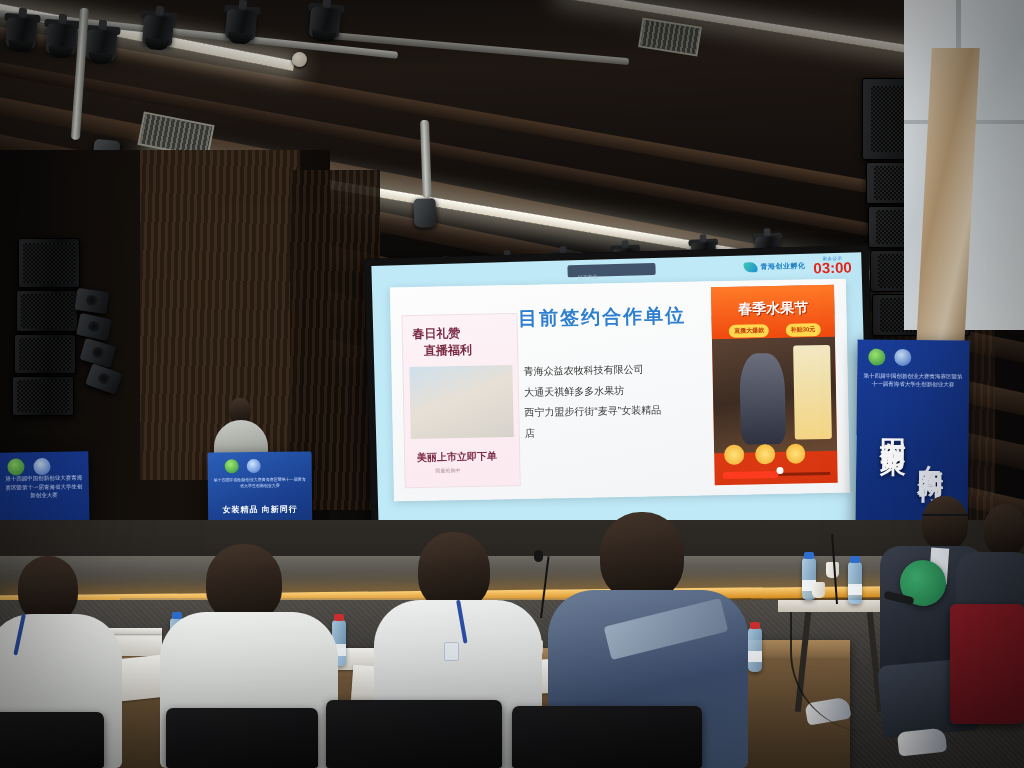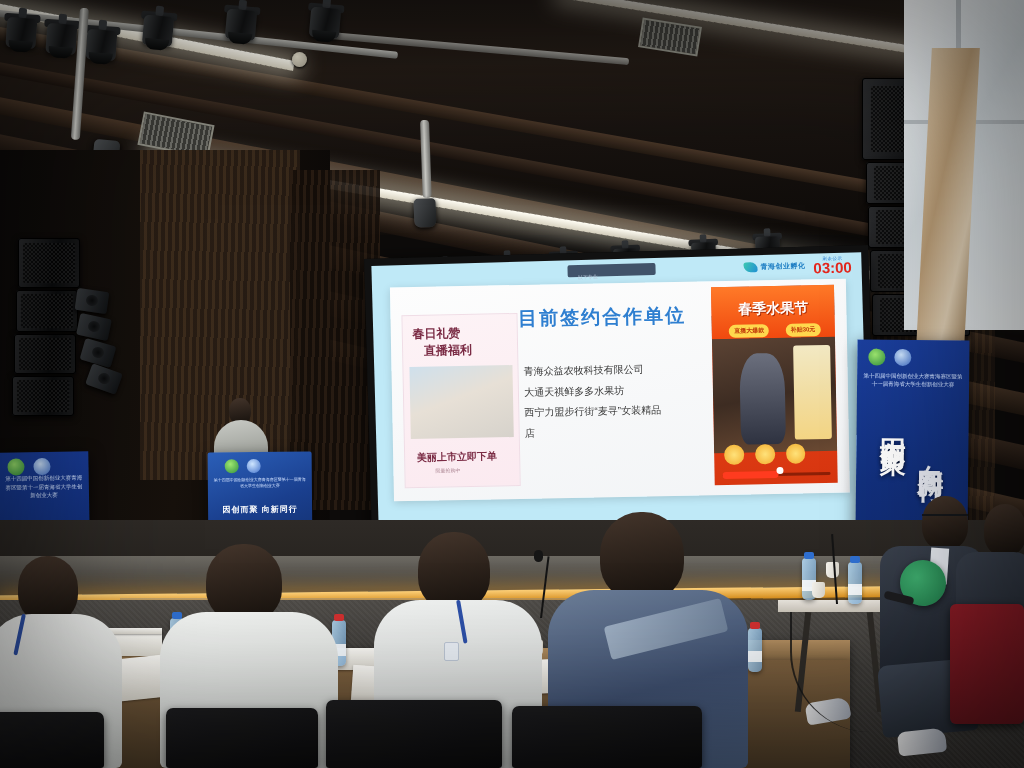--- a/index.html
+++ b/index.html
@@ -403,21 +403,21 @@
 
   <div class="head" style="left:229px;top:398px;width:22px;height:26px;"></div>
   <div class="torso" style="left:214px;top:420px;width:54px;height:48px;background:linear-gradient(170deg,#c9cbc6,#8d9089);"></div>
 
   <div class="podium abs" style="left:208px;top:452px;width:104px;height:95px;transform:rotate(-.5deg);">
     <div class="plogos">
       <span class="lg1" style="width:14px;height:14px;"></span>
       <span class="lg2" style="width:14px;height:14px;"></span>
     </div>
     <div class="psub">第十四届中国创新创业大赛青海赛区暨第十一届青海省大学生创新创业大赛</div>
-    <div class="pmain">因创而聚  向新同行</div>
+    <div class="pmain">女装精品  向新同行</div>
   </div>
 
   <div class="abs stage-floor"></div>
   <div class="stage-front abs" style="left:0;top:556px;width:1024px;height:40px;"></div>
   <div class="amber abs" style="left:0;top:590px;width:1024px;transform:rotate(-.6deg);"></div>
   <div class="amber abs" style="left:0;top:634px;width:1024px;height:8px;opacity:.75;transform:rotate(-.6deg);"></div>
   <div class="step abs" style="left:120px;top:598px;width:580px;height:16px;opacity:.45;"></div>
   <div class="abs carpet"></div>
 
   <div class="table abs" style="left:0px;top:648px;width:560px;height:24px;"></div>

